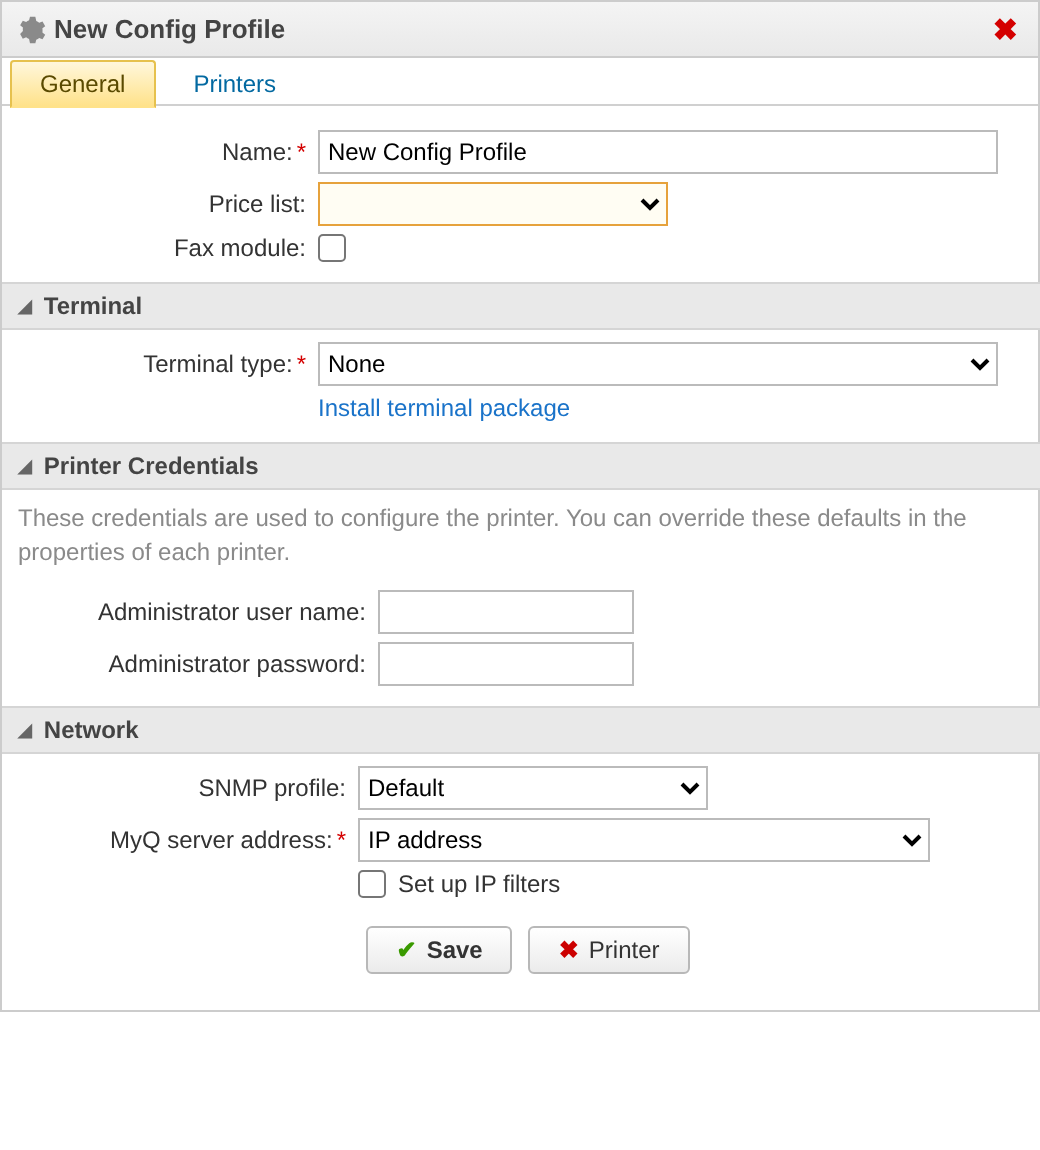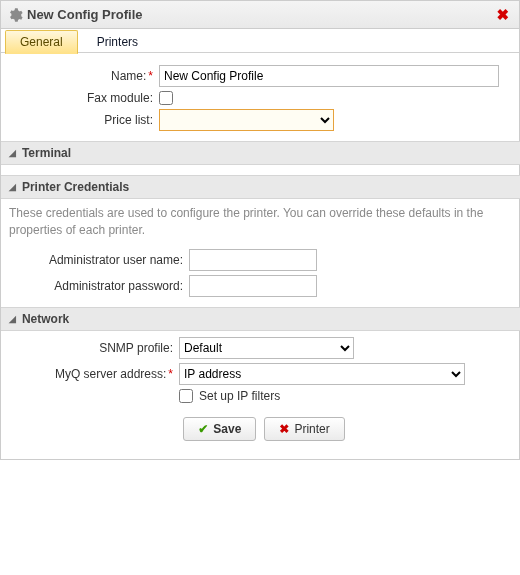--- a/index.html
+++ b/index.html
@@ -41,21 +41,21 @@
     height: 24px;
     display: flex;
     align-items: center;
     border-bottom: 1px solid #d0d0d0;
     background: #fff;
     padding-left: 4px;
   }
   .tab {
     padding: 4px 14px 4px 14px;
     font-size: 12px;
-    color: #0f172a;
+    color: #0369a1;
     cursor: pointer;
     border: 1px solid transparent;
     border-bottom: none;
     margin-right: 4px;
     position: relative;
     top: 1px;
   }
   .tab.active {
     background: linear-gradient(#fff7dc, #ffe28a);
     border: 1px solid #e6c14e;
@@ -187,41 +187,57 @@
     <div class="form-row">
       <div class="label">
         <span>Name:</span><span class="req">*</span>
       </div>
       <div class="field">
         <input type="text" class="input-full" value="New Config Profile" style="">
       </div>
     </div>
 
     <div class="form-row">
-      <div class="label">Fax module:</div>
-      <div class="field">
-        <input type="checkbox" style="">
-      </div>
-    </div>
-
-    <div class="form-row">
       <div class="label">Price list:</div>
       <div class="field">
         <select class="select-price">
           <option></option>
         </select>
       </div>
     </div>
 
+    <div class="form-row">
+      <div class="label">Fax module:</div>
+      <div class="field">
+        <input type="checkbox" style="">
+      </div>
+    </div>
+
     <div class="section-header">
       <span class="tw">◢</span>
       <span>Terminal</span>
     </div>
 
-
+    <div class="form-row">
+      <div class="label">
+        <span>Terminal type:</span><span class="req">*</span>
+      </div>
+      <div class="field">
+        <select class="select-full">
+          <option>None</option>
+        </select>
+      </div>
+    </div>
+
+    <div class="form-row">
+      <div class="label"></div>
+      <div class="field">
+        <span class="link">Install terminal package</span>
+      </div>
+    </div>
 
     <div class="section-header">
       <span class="tw">◢</span>
       <span>Printer Credentials</span>
     </div>
 
     <div class="section-note">These credentials are used to configure the printer. You can override these defaults in the properties of each printer.</div>
 
     <div class="form-row">
       <div class="label" style="width:180px">Administrator user name:</div>

